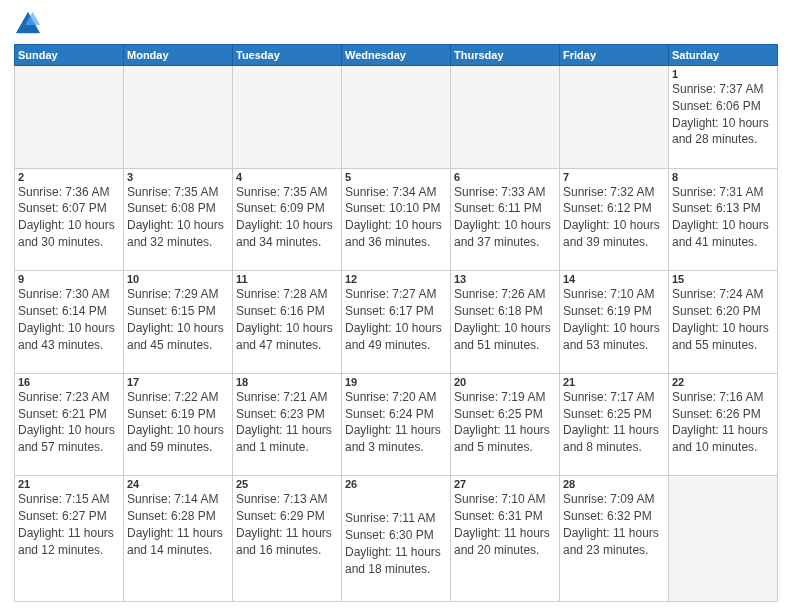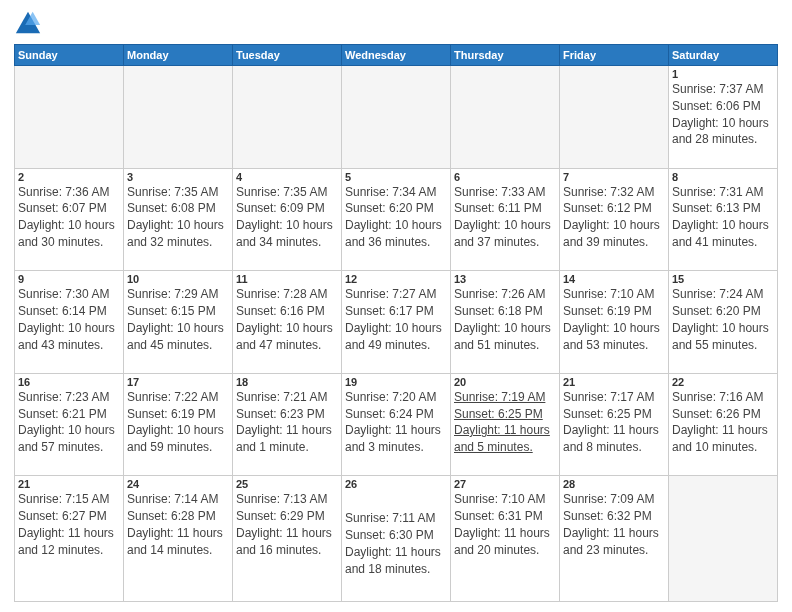--- a/index.html
+++ b/index.html
@@ -167,21 +167,21 @@
           </td>
           <td>
             <span class="day-num">4</span>
             <div class="day-info" style="white-space: pre-line;">Sunrise: 7:35 AM
 Sunset: 6:09 PM
 Daylight: 10 hours and 34 minutes.</div>
           </td>
           <td>
             <span class="day-num">5</span>
             <div class="day-info" style="white-space: pre-line;">Sunrise: 7:34 AM
-Sunset: 6:20 PM
+Sunset: 10:10 PM
 Daylight: 10 hours and 36 minutes.</div>
           </td>
           <td>
             <span class="day-num">6</span>
             <div class="day-info" style="white-space: pre-line;">Sunrise: 7:33 AM
 Sunset: 6:11 PM
 Daylight: 10 hours and 37 minutes.</div>
           </td>
           <td>
             <span class="day-num">7</span>
@@ -260,21 +260,21 @@
 Daylight: 11 hours and 1 minute.</div>
           </td>
           <td>
             <span class="day-num">19</span>
             <div class="day-info" style="white-space: pre-line;">Sunrise: 7:20 AM
 Sunset: 6:24 PM
 Daylight: 11 hours and 3 minutes.</div>
           </td>
           <td>
             <span class="day-num">20</span>
-            <div class="day-info" style="white-space: pre-line; text-decoration: underline;">Sunrise: 7:19 AM
+            <div class="day-info" style="white-space: pre-line;">Sunrise: 7:19 AM
 Sunset: 6:25 PM
 Daylight: 11 hours and 5 minutes.</div>
           </td>
           <td>
             <span class="day-num">21</span>
             <div class="day-info" style="white-space: pre-line;">Sunrise: 7:17 AM
 Sunset: 6:25 PM
 Daylight: 11 hours and 8 minutes.</div>
           </td>
           <td>

